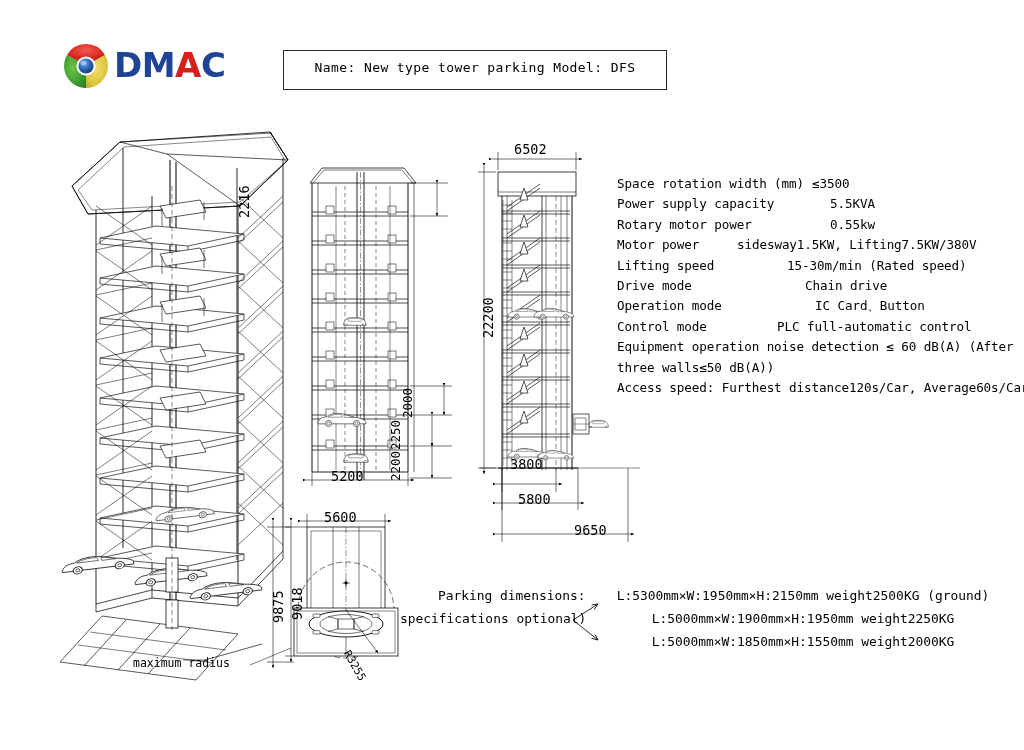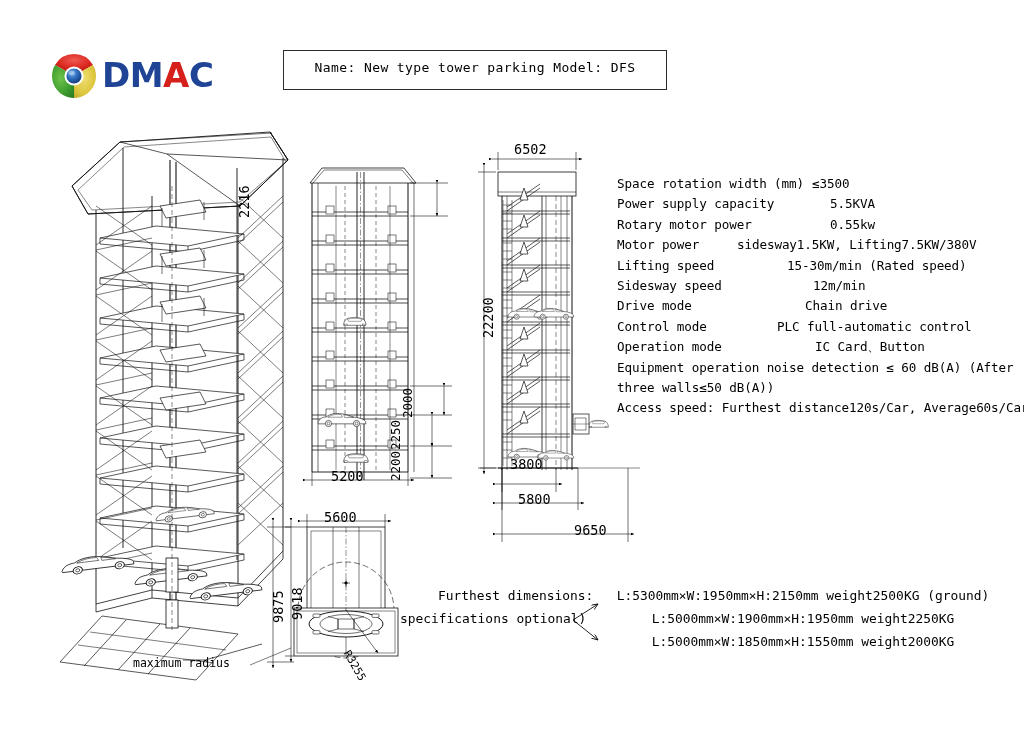--- a/index.html
+++ b/index.html
@@ -11,21 +11,21 @@
     width: 1024px; height: 750px;
     position: relative;
     overflow: hidden;
     font-family: "DejaVu Sans Mono", "Liberation Mono", monospace;
     color: #000;
     -webkit-font-smoothing: none;
   }
   .abs { position: absolute; }
 
   
-  #logo-block { left: 50px; top: 40px; width: 230px; height: 54px; margin-top: 10px; }
+  #logo-block { left: 62px; top: 40px; width: 230px; height: 54px; }
   #logo-mark {
     position: absolute; left: 0; top: 2px; width: 48px; height: 48px;
   }
   #logo-text {
     position: absolute; left: 52px; top: 6px;
     font-family: "DejaVu Sans", "Liberation Sans", sans-serif;
     font-weight: bold; font-size: 34px; letter-spacing: -0.5px;
     line-height: 38px; white-space: nowrap;
   }
   .lg-blue { color: #1F4496; }
@@ -673,41 +673,37 @@
   </div>
   <div class="spec-row">
     <span class="k">Motor power</span>
     <span class="v" style="left:120px">sidesway1.5KW, Lifting7.5KW/380V</span>
   </div>
   <div class="spec-row">
     <span class="k">Lifting speed</span>
     <span class="v" style="left:170px">15-30m/min (Rated speed)</span>
   </div>
   <div class="spec-row">
-    <span class="k">Sidesway speed</span>
-    <span class="v" style="left:196px">12m/min</span>
-  </div>
-  <div class="spec-row">
     <span class="k">Drive mode</span>
     <span class="v" style="left:188px">Chain drive</span>
+  </div>
+  <div class="spec-row">
+    <span class="k">Operation mode</span>
+    <span class="v" style="left:198px">IC Card、Button</span>
   </div>
   <div class="spec-row">
     <span class="k">Control mode</span>
     <span class="v" style="left:160px">PLC full-automatic control</span>
-  </div>
-  <div class="spec-row">
-    <span class="k">Operation mode</span>
-    <span class="v" style="left:198px">IC Card、Button</span>
   </div>
   <div class="spec-free">Equipment  operation  noise  detection  ≤  60  dB(A) (After</div>
   <div class="spec-free">three walls≤50 dB(A))</div>
   <div class="spec-free">Access speed:   Furthest distance120s/Car, Average60s/Car</div>
 </div>
 
 <div class="abs" id="pd-left">
-  <div class="pdl-1">Furthest dimensions:</div>
+  <div class="pdl-1">Parking dimensions:</div>
   <div>specifications optional)</div>
 </div>
 <div class="abs" id="pd-right">
   <div>L:5300mm×W:1950mm×H:2150mm weight2500KG (ground)</div>
   <div>L:5000mm×W:1900mm×H:1950mm     weight2250KG</div>
   <div>L:5000mm×W:1850mm×H:1550mm     weight2000KG</div>
 </div>
 
 </body></html>

